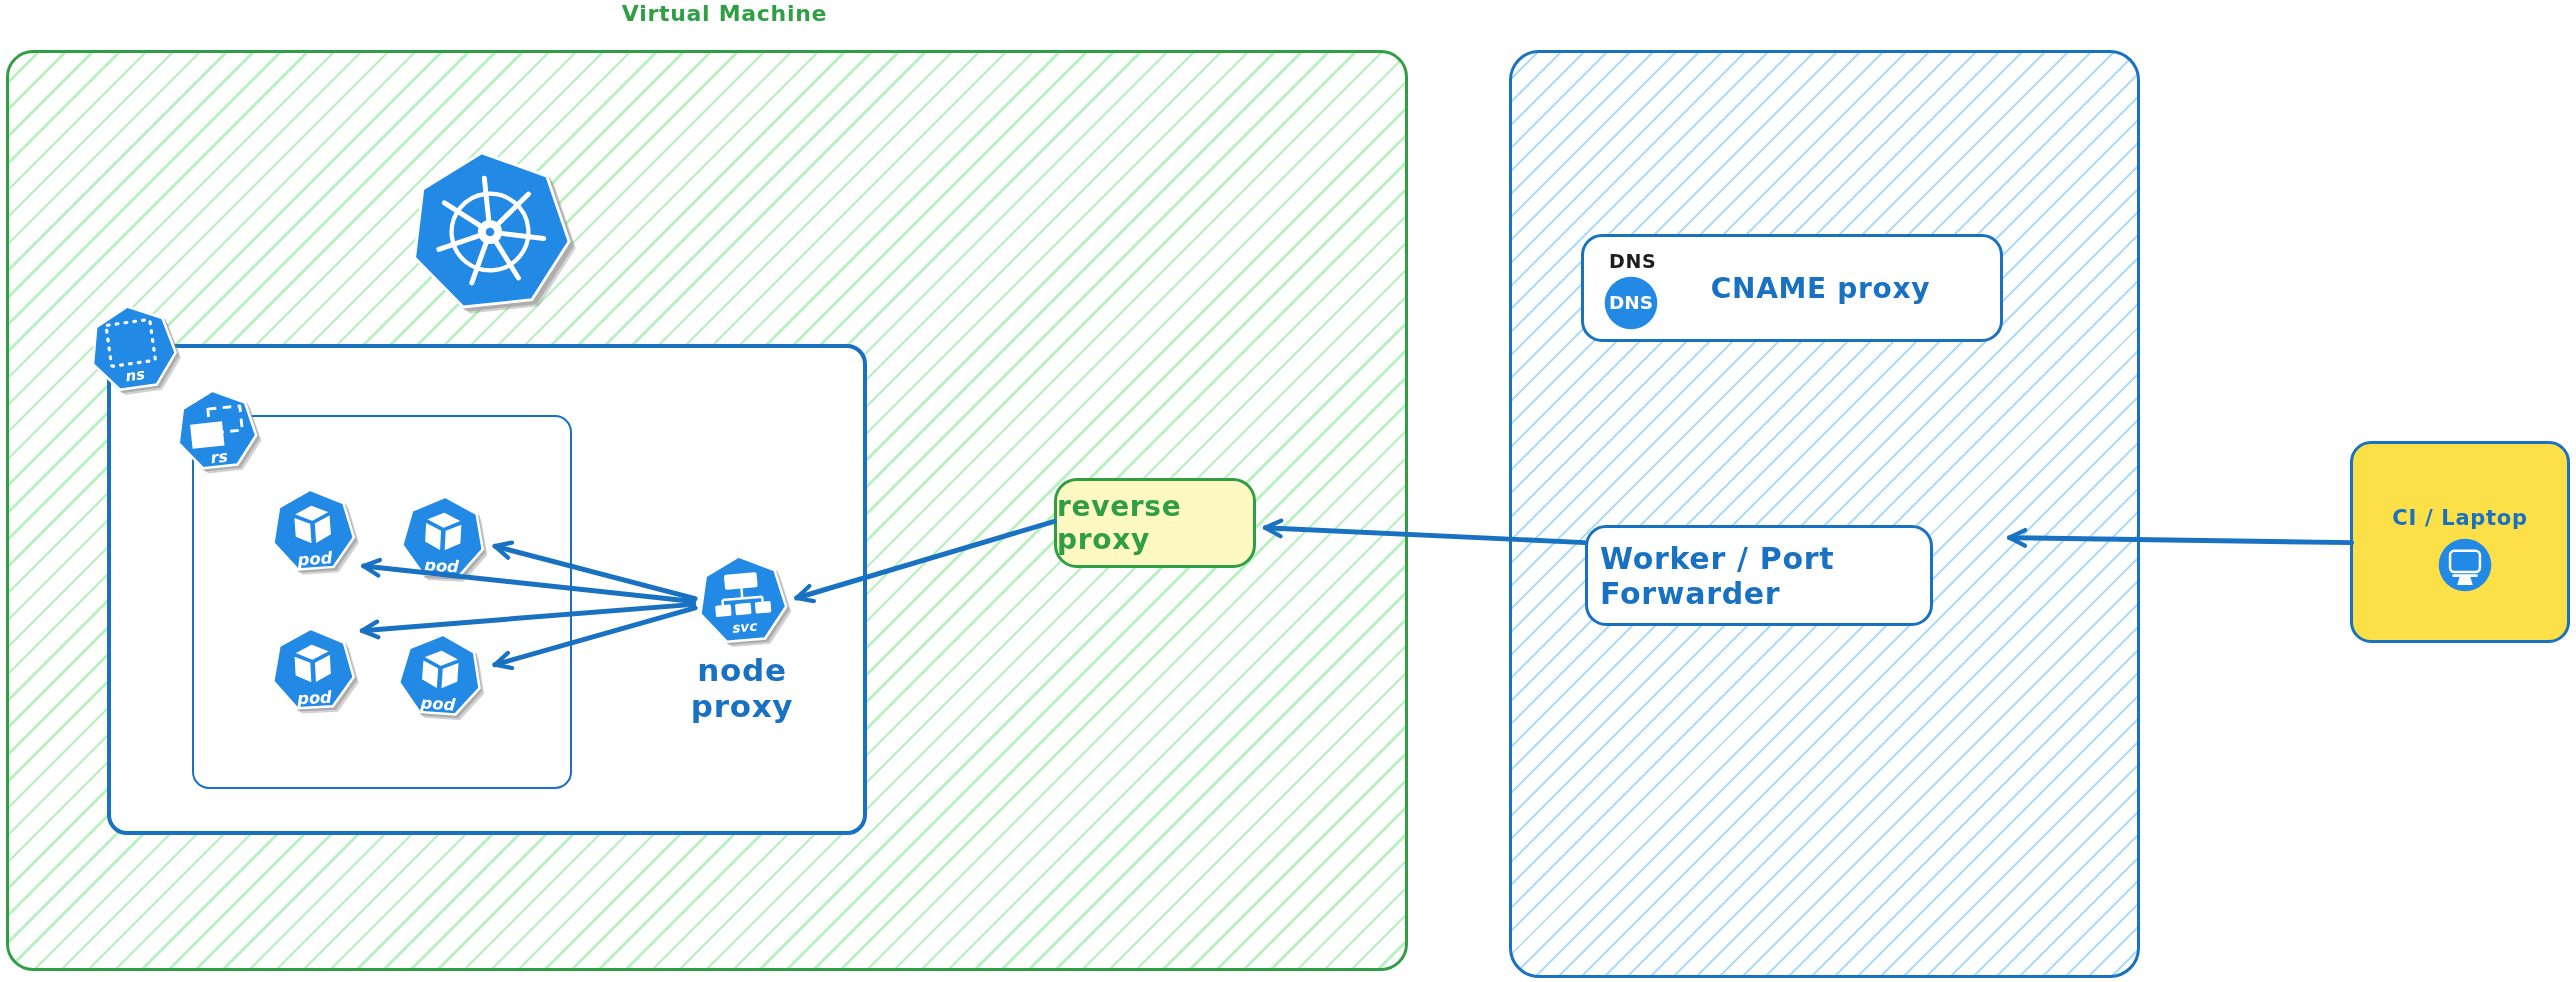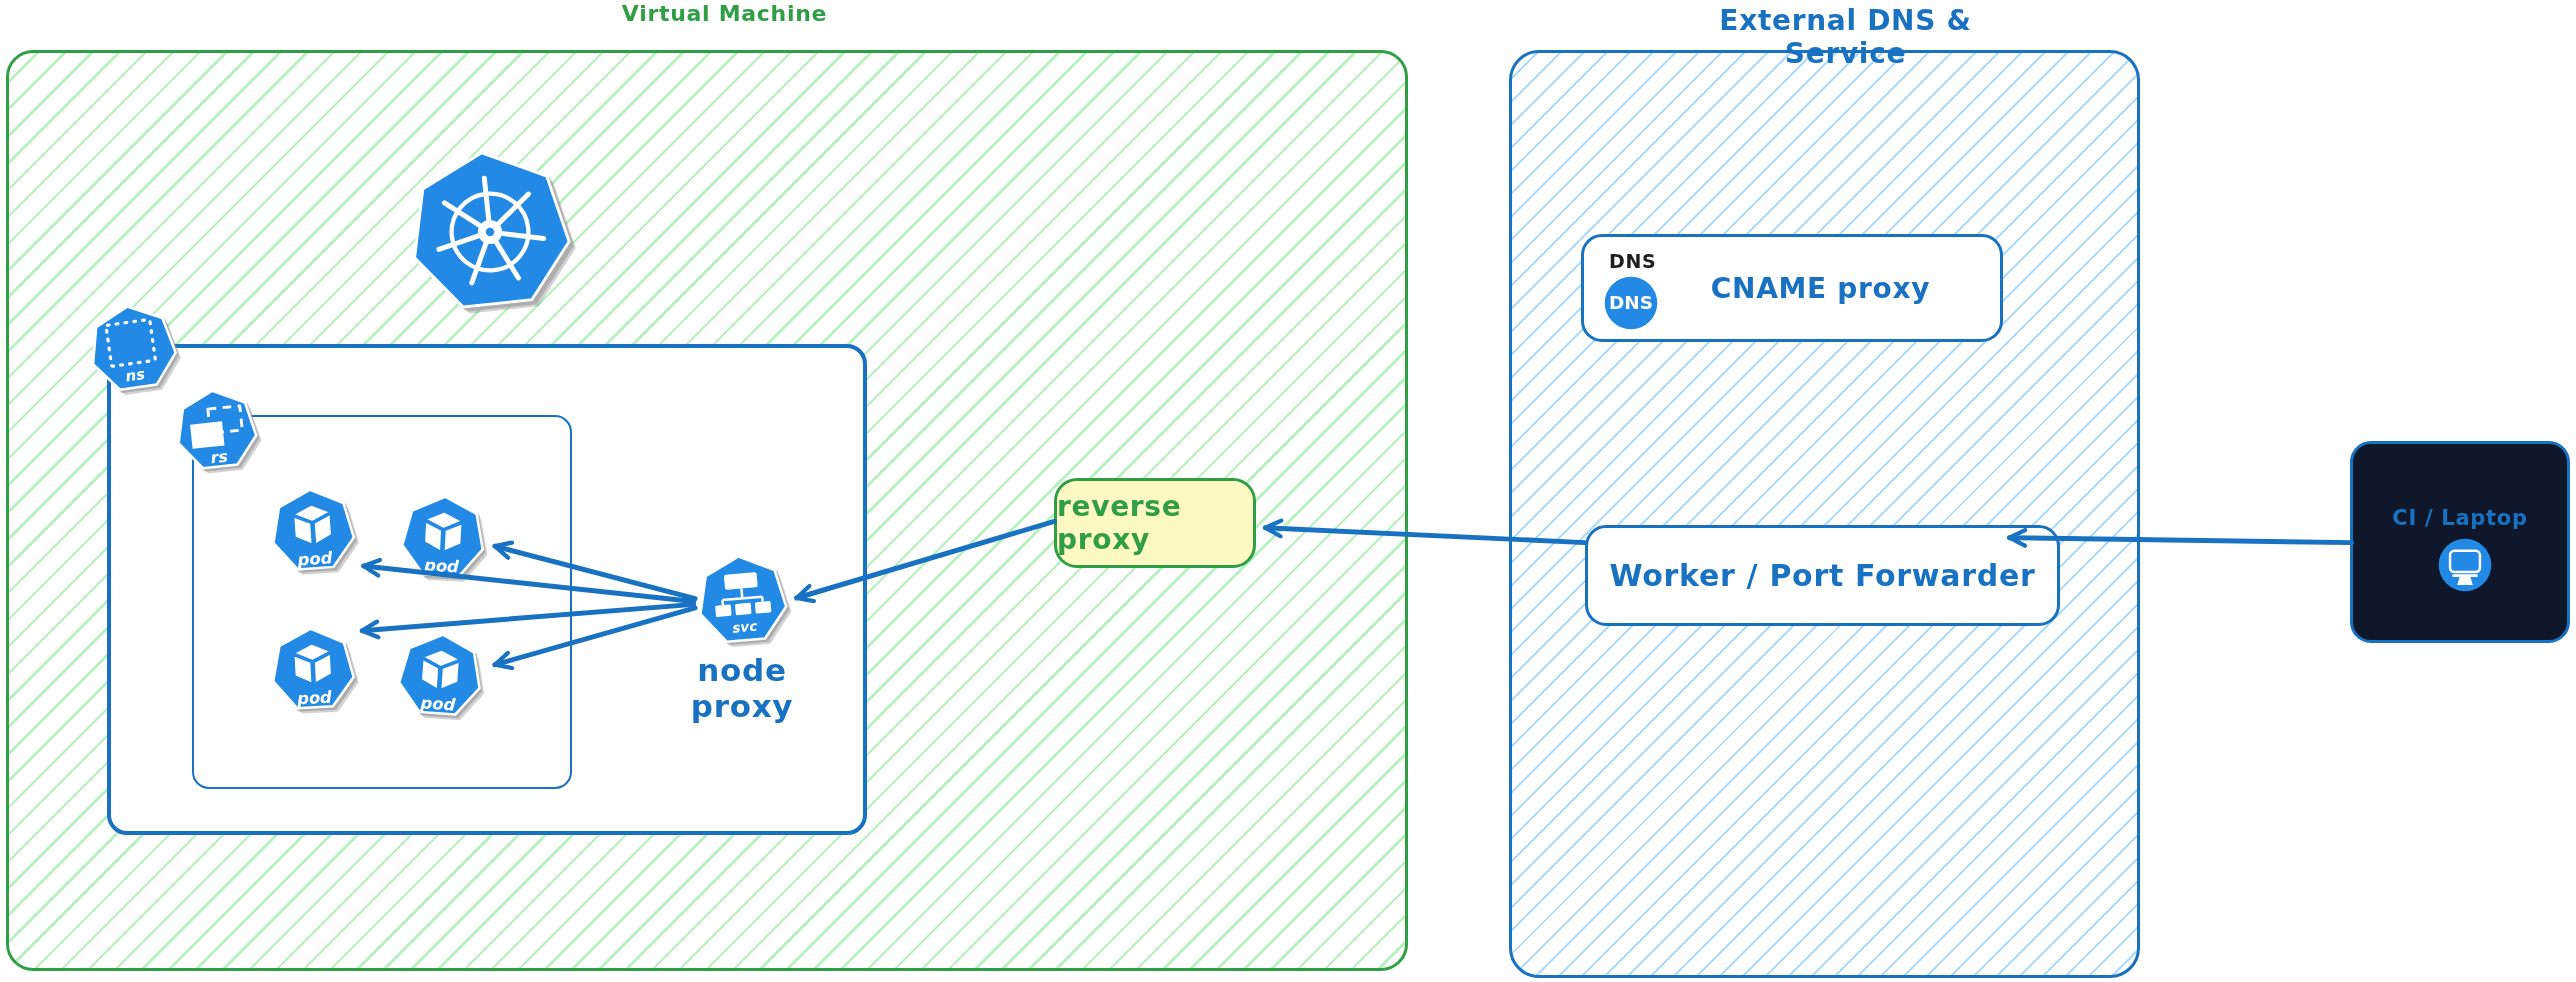--- a/index.html
+++ b/index.html
@@ -19,44 +19,43 @@
 </style>
 </head>
 <body>
 
 <div class="canvas">
 
   <div class="box hatch-green" style="left:5.7px;top:50px;width:1402px;height:921px;border:3.6px solid #2f9e44;border-radius:27px;z-index:1;"></div>
   <div class="title green-t" style="left:547px;top:1.4px;width:355px;font-size:22px;z-index:5;">Virtual Machine</div>
 
   <div class="box hatch-blue" style="left:1509px;top:50px;width:631px;height:928px;border:3.6px solid #1971c2;border-radius:30px;z-index:1;"></div>
-  <div class="title blue-t" style="left:1654px;top:4.3px;width:383px;font-size:28px;z-index:5;">External DNS &amp; Service</div>
 
   <div class="box" style="left:107px;top:344px;width:760px;height:491px;background:#fff;border:4.3px solid #1971c2;border-radius:20px;z-index:2;"></div>
 
   <div class="box" style="left:192px;top:415px;width:380px;height:374px;background:#fff;border:2.8px solid #1971c2;border-radius:17px;z-index:3;"></div>
 
   <div class="box" style="left:1054px;top:478px;width:202px;height:90px;background:#fef9c3;border:3.6px solid #2f9e44;border-radius:23px;display:flex;align-items:center;justify-content:center;z-index:4;">
     <span class="green-t" style="font-size:28px;font-weight:600;letter-spacing:0.7px;">reverse proxy</span>
   </div>
 
   <div class="box white-card" style="left:1581px;top:194px;width:422px;height:108px;z-index:4;">
     <span style="position:absolute;left:25px;top:12.8px;font-size:19px;font-weight:600;color:#1e1e1e;letter-spacing:0.7px;">DNS</span>
     <svg style="position:absolute;left:15px;top:34px;" width="64" height="64" viewBox="-45 -45 90 90">
       <circle cx="0" cy="0" r="37" fill="#2289e4"></circle>
       <text x="0" y="9" text-anchor="middle" font-size="26" font-weight="bold" fill="#ffffff">DNS</text>
     </svg>
     <span class="blue-t" style="font-size:28px;font-weight:600;letter-spacing:0.7px;margin-left:57px;">CNAME proxy</span>
   </div>
 
-  <div class="box white-card" style="left:1585px;top:485px;width:475px;height:101px;z-index:4;">
+  <div class="box white-card" style="left:1585px;top:485px;width:348px;height:101px;z-index:4;padding-left:12px;">
     <span class="label-lg">Worker / Port Forwarder</span>
   </div>
 
-  <div class="box" style="left:2350px;top:441px;width:220px;height:202px;background:#0f172a;border:3.6px solid #1971c2;border-radius:21px;z-index:4;">
+  <div class="box" style="left:2350px;top:441px;width:220px;height:202px;background:#fde047;border:3.6px solid #1971c2;border-radius:21px;z-index:4;">
     <div class="blue-t" style="position:absolute;left:0;top:62px;width:100%;text-align:center;font-size:21px;font-weight:600;letter-spacing:0.7px;">CI / Laptop</div>
     <svg style="position:absolute;left:80px;top:89px;" width="64" height="64" viewBox="-45 -45 90 90">
       <circle cx="0" cy="0" r="37" fill="#2289e4"></circle>
       <rect x="-21" y="-20" width="42" height="30" rx="6" fill="none" stroke="#ffffff" stroke-width="3.5"></rect>
       <path d="M-16,15 H16" stroke="#ffffff" stroke-width="4" stroke-linecap="round"></path>
       <polygon points="-7,15 7,15 11,28 -11,28" fill="#ffffff"></polygon>
     </svg>
   </div>
 
   <svg class="icon" style="left:394px;top:136px;" width="192" height="192" viewBox="-135 -135 270 270">

